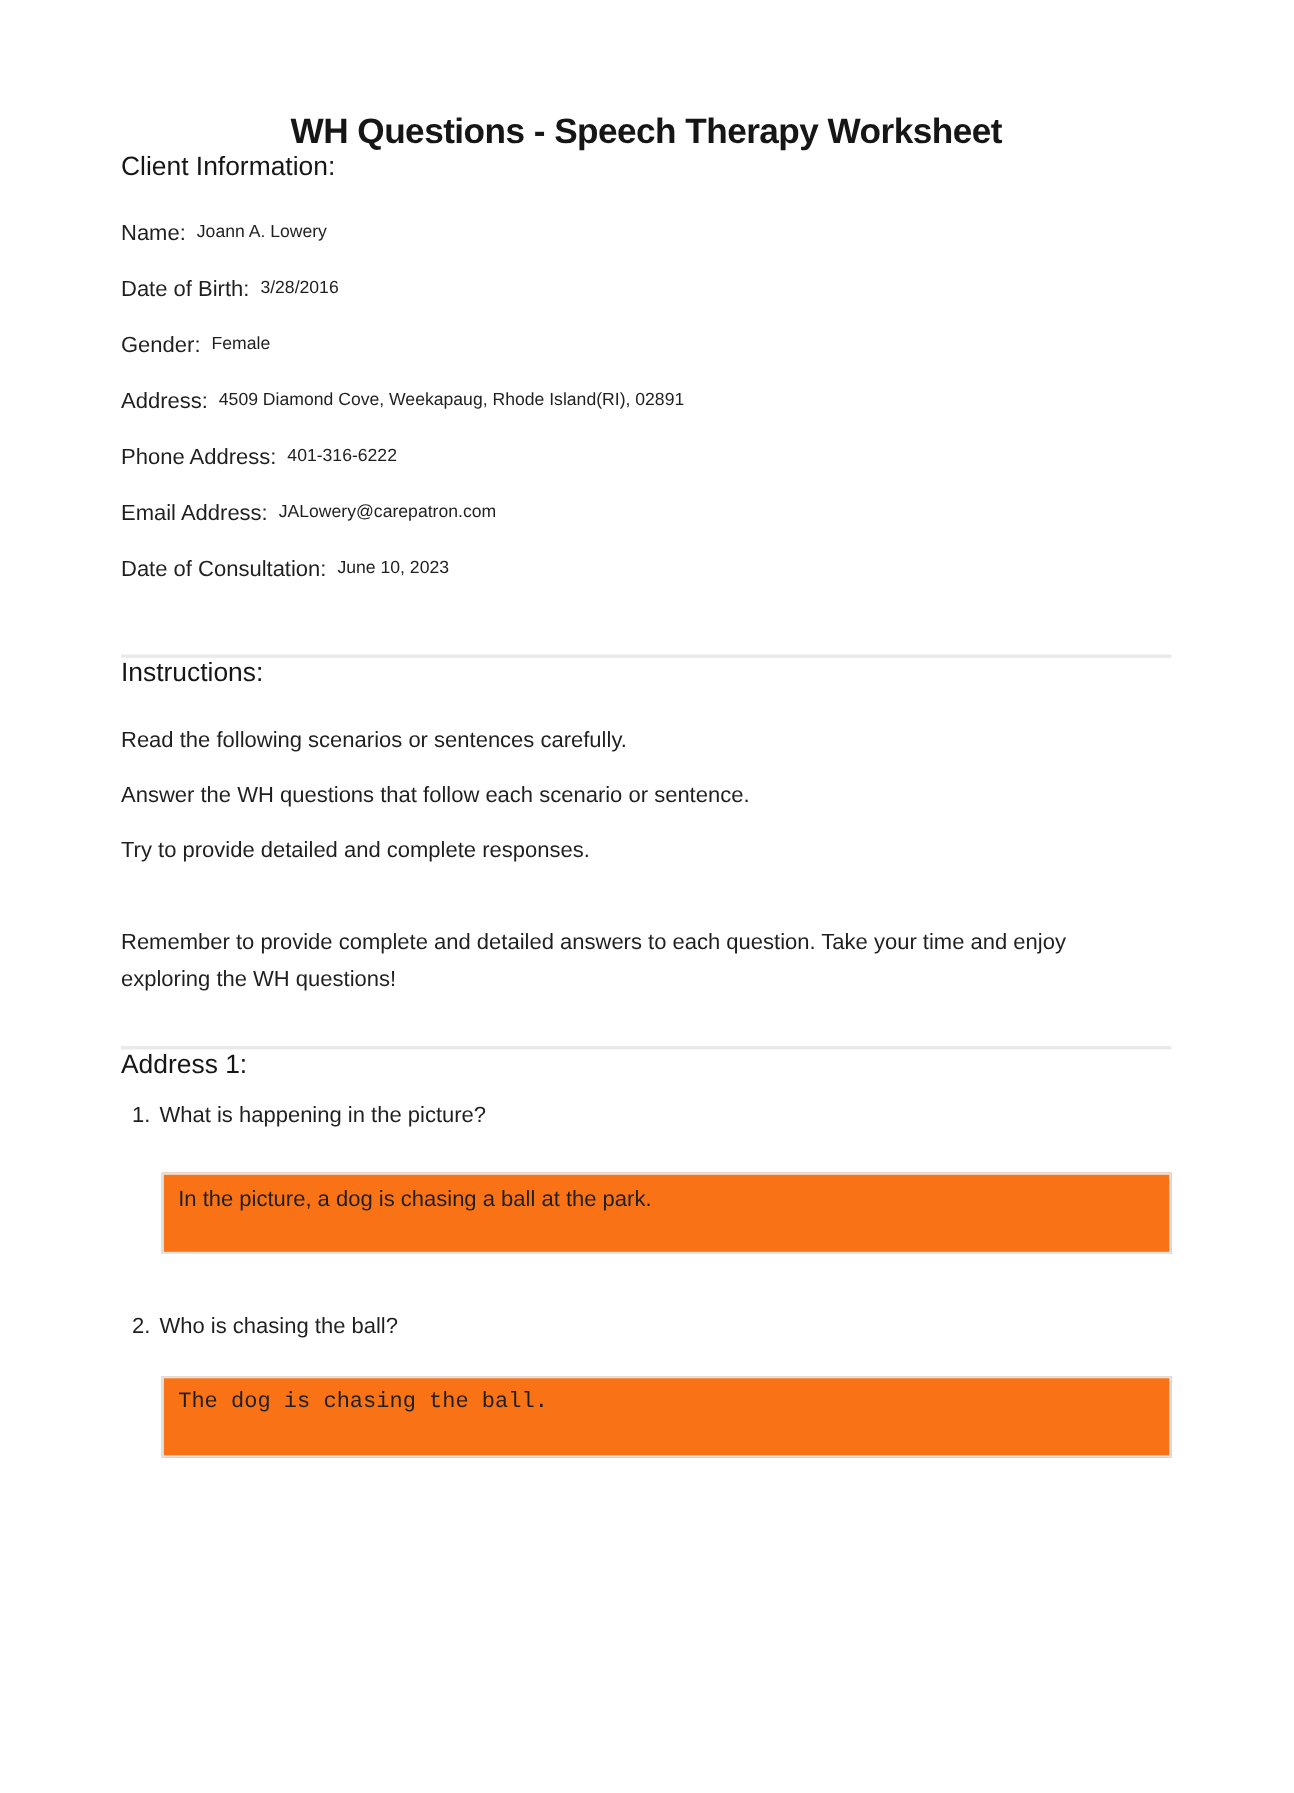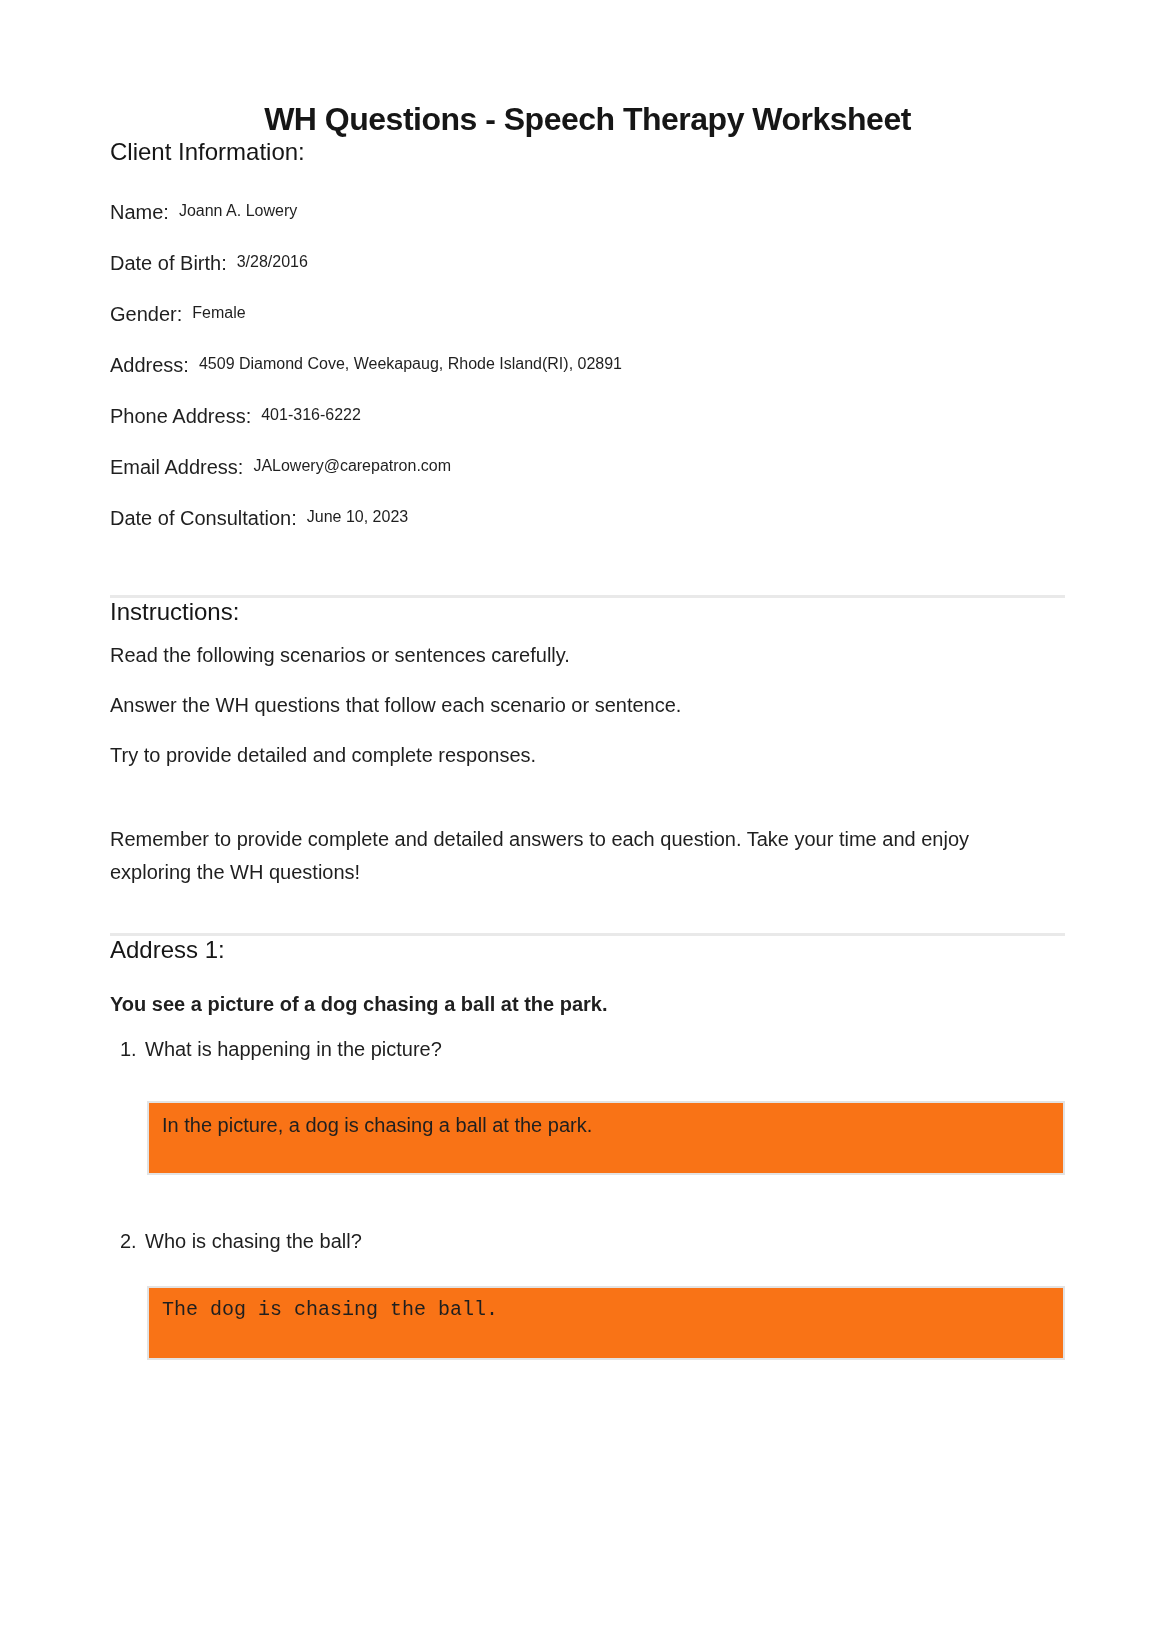--- a/index.html
+++ b/index.html
@@ -68,21 +68,21 @@
   }
   .divider-1 { margin-top: 62px; }
   .divider-2 { margin-top: 44px; }
 
   .instructions-heading { margin-top: 54px; }
   p.instruction-step {
     margin: 24px 0 0 0;
     line-height: 26px;
     white-space: nowrap;
   }
-  p.instruction-step.first { margin-top: 16px; }
+  p.instruction-step.first { margin-top: 34px; }
   p.reminder {
     margin: 55px 0 0 0;
     line-height: 33px;
     max-width: 910px;
   }
 
   .scenario-heading { margin-top: 100px; }
   p.scenario-prompt {
     margin: 27px 0 0 0;
     font-weight: bold;
@@ -161,21 +161,20 @@
     <p class="instruction-step first">Read the following scenarios or sentences carefully.</p>
     <p class="instruction-step">Answer the WH questions that follow each scenario or sentence.</p>
     <p class="instruction-step">Try to provide detailed and complete responses.</p>
     <p class="reminder">Remember to provide complete and detailed answers to each question. Take your time and enjoy exploring the WH questions!</p>
   </section>
 
   <hr class="divider divider-2">
 
   <section>
     <h2 class="section-heading scenario-heading">Address 1:</h2>
-    <p class="scenario-prompt">You see a picture of a dog chasing a ball at the park.</p>
 
     <div class="question-row q1">
       <span class="question-number">1.</span>
       <span class="question-text">What is happening in the picture?</span>
     </div>
     <div class="answer-box a1">
       <span>In the picture, a dog is chasing a ball at the park.</span>
     </div>
 
     <div class="question-row q2">

